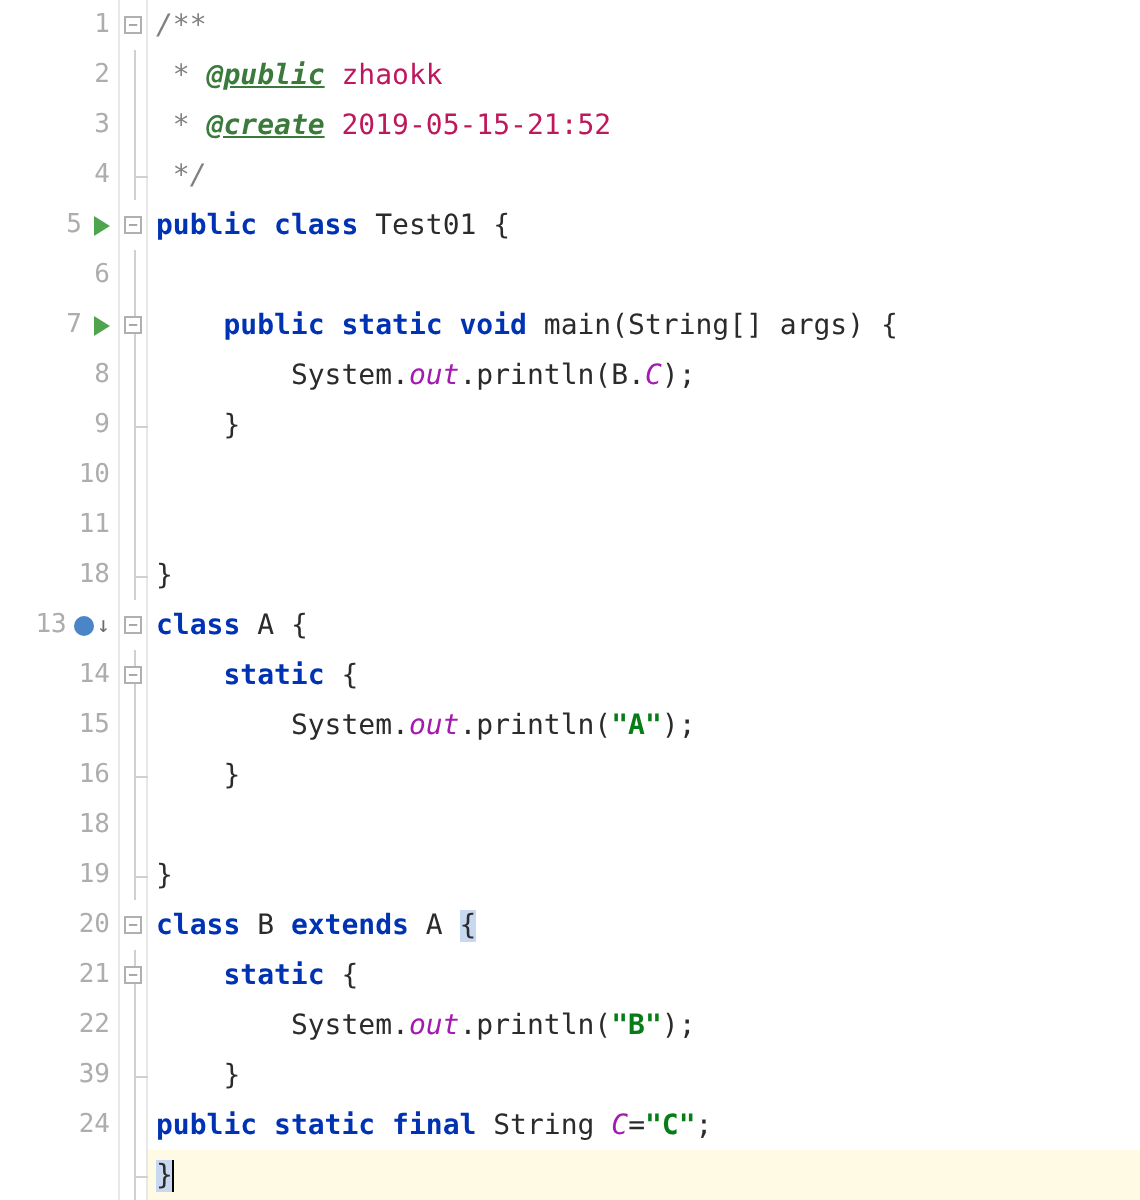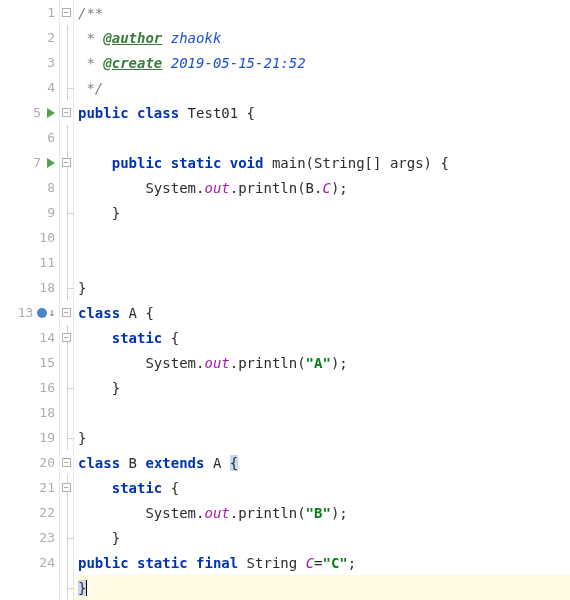--- a/index.html
+++ b/index.html
@@ -113,21 +113,21 @@
   padding-left: 4px;
   white-space: pre;
   color: #2b2b2b;
 }
 .line-24 {
   background: #fffae3;
 }
 .kw { color: #0033b3; font-weight: bold; }
 .com { color: #808080; font-style: italic; }
 .tagg { color: #3a7a3a; font-style: italic; font-weight: bold; text-decoration: underline; }
-.val { color: #1d4ed8; font-style: italic; }
+.val { color: #be185d; }
 .str { color: #067d17; font-weight: bold; }
 .fld { color: #a21caf; font-style: italic; }
 .brace-hl { background: #c8d8f0; }
 .caret {
   width: 1px;
   height: 16px;
   background: #000000;
   display: inline-block;
   vertical-align: middle;
 }
@@ -200,21 +200,21 @@
     <div class="gutter-row">
         <span class="line-num">20</span>
       </div>
     <div class="gutter-row">
         <span class="line-num">21</span>
       </div>
     <div class="gutter-row">
         <span class="line-num">22</span>
       </div>
     <div class="gutter-row">
-        <span class="line-num">23</span>
+        <span class="line-num">39</span>
       </div>
     <div class="gutter-row">
         <span class="line-num">24</span>
       </div>
   </div>
 
   <div class="fold-col">
     <div class="fold-row">
         <span class="fold-box">−</span>
       </div>
@@ -294,21 +294,21 @@
         <span class="fold-line"></span>
       </div>
     <div class="fold-row">
         <span class="fold-line"></span>
         <span class="fold-end"></span>
       </div>
   </div>
 
   <div class="code-area">
     <div class="code-line"><span class="com">/**</span></div>
-    <div class="code-line"><span class="com"> * </span><span class="tagg">@author</span><span class="val"> zhaokk</span></div>
+    <div class="code-line"><span class="com"> * </span><span class="tagg">@public</span><span class="val"> zhaokk</span></div>
     <div class="code-line"><span class="com"> * </span><span class="tagg">@create</span><span class="val"> 2019-05-15-21:52</span></div>
     <div class="code-line"><span class="com"> */</span></div>
     <div class="code-line"><span class="kw">public</span><span> </span><span class="kw">class</span><span> Test01 {</span></div>
     <div class="code-line"><span></span></div>
     <div class="code-line"><span>    </span><span class="kw">public</span><span> </span><span class="kw">static</span><span> </span><span class="kw">void</span><span> main(String[] args) {</span></div>
     <div class="code-line"><span>        </span><span>System.</span><span class="fld">out</span><span>.println(B.</span><span class="fld">C</span><span>);</span></div>
     <div class="code-line"><span>    </span><span>}</span></div>
     <div class="code-line"><span></span></div>
     <div class="code-line"><span></span></div>
     <div class="code-line"><span>}</span></div>

